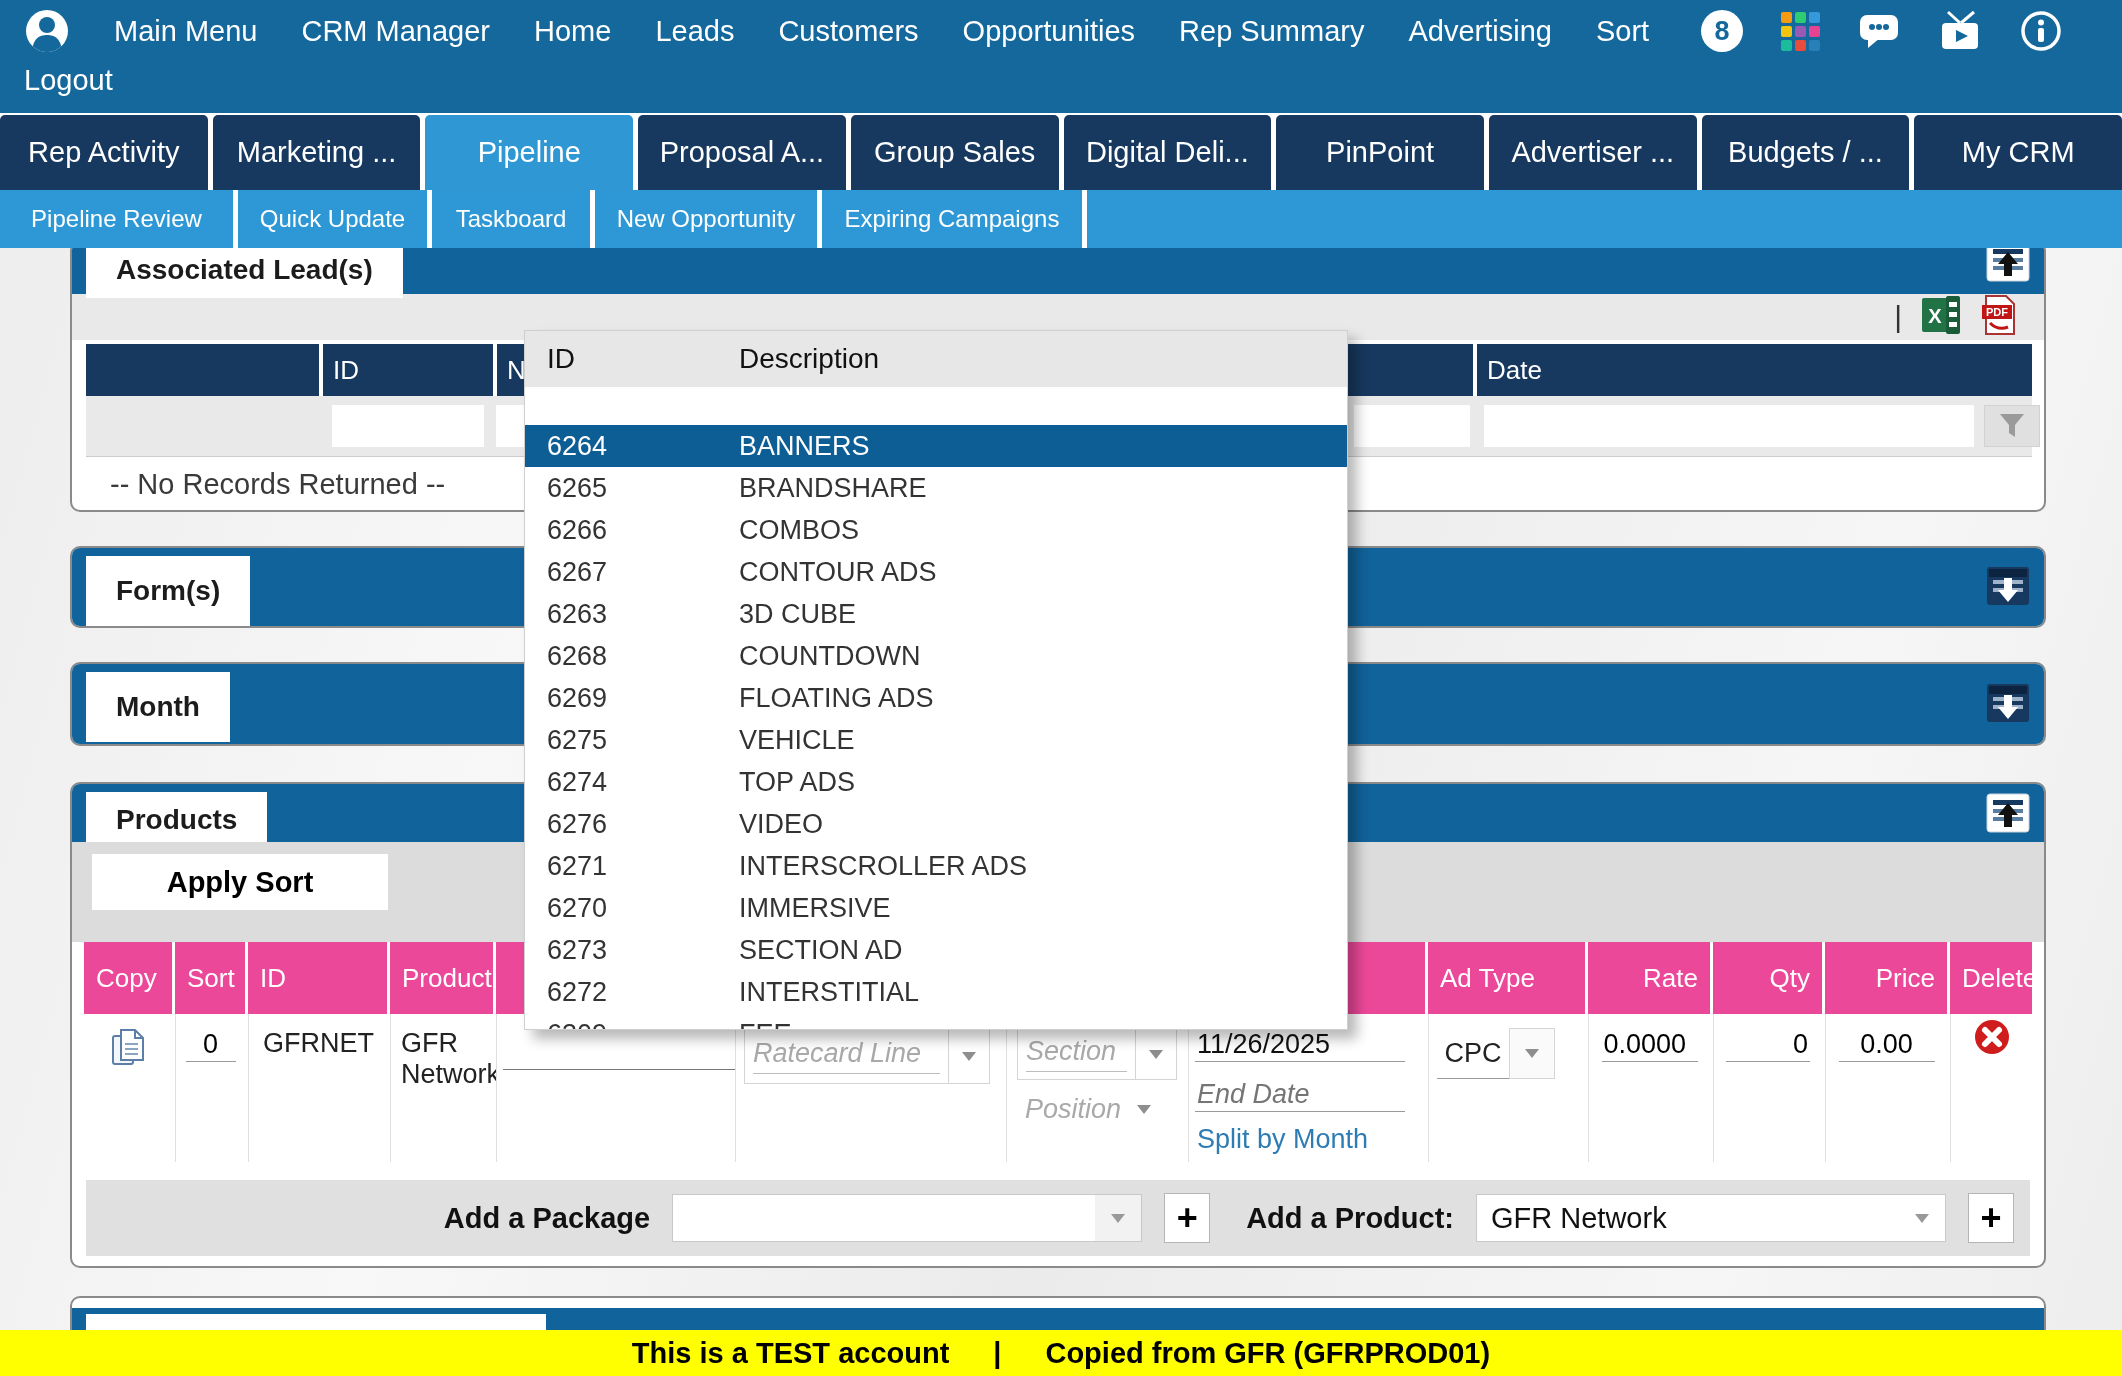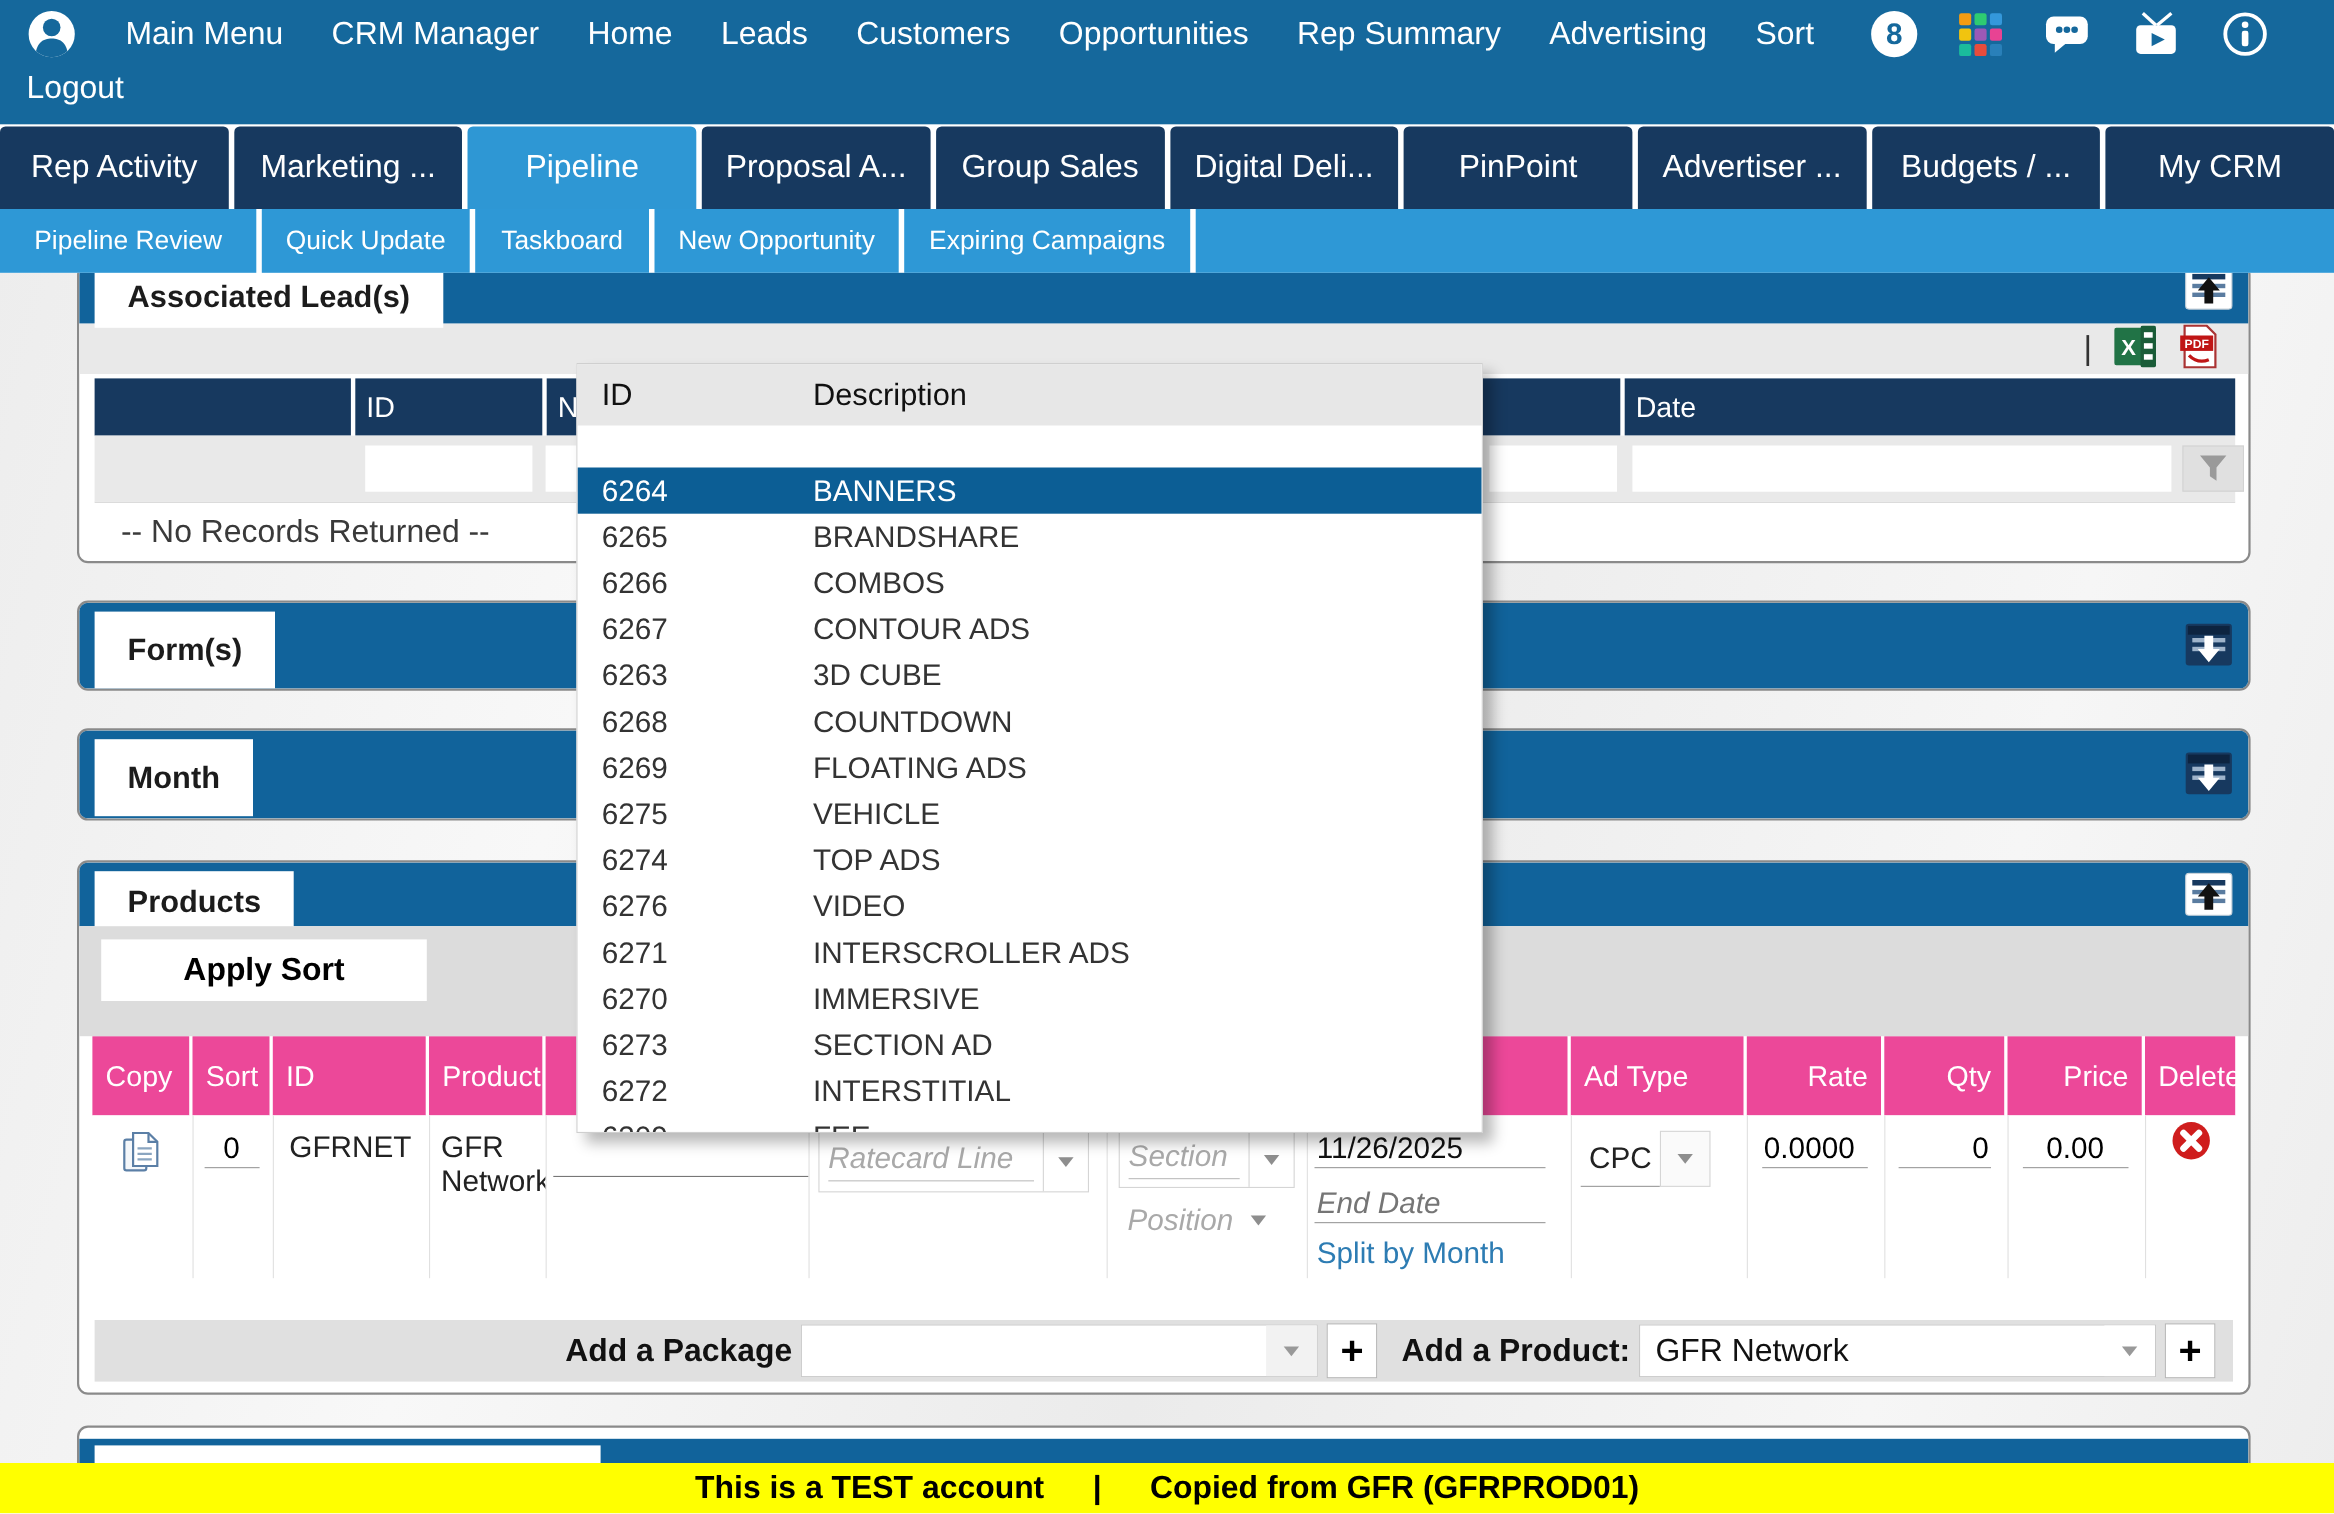--- a/index.html
+++ b/index.html
@@ -65,22 +65,22 @@
   .combo-row{display:flex;align-items:flex-end;}
   .blue-dd{width:32px;height:36px;background:#1b6ca8;display:flex;align-items:center;justify-content:center;cursor:pointer;}
   .tri-sm{width:0;height:0;border-left:7px solid transparent;border-right:7px solid transparent;border-top:9px solid currentColor;}
   .ph{font-style:italic;color:#a9a9a9;}
   .boxed-combo{border:1px solid #d5d5d5;display:flex;align-items:center;box-sizing:border-box;background:#fff;}
   .boxed-combo .txt{flex:1;border-bottom:1px solid #bdbdbd;margin:0 8px;padding-bottom:4px;}
   .boxed-combo .arr{width:40px;height:100%;border-left:1px solid #d5d5d5;display:flex;align-items:center;justify-content:center;color:#8e8e8e;cursor:pointer;}
   .split-link{color:#2d7cb3;font-size:27px;cursor:pointer;}
   .del-ic{display:flex;justify-content:center;padding-top:4px;}
 
-  .add-row{position:absolute;left:14px;right:14px;bottom:10px;height:56px;background:#e0e0e0;display:flex;align-items:center;
-    justify-content:flex-end;gap:8px;padding-right:16px;font-size:29px;box-sizing:border-box;}
+  .add-row{position:absolute;left:14px;right:14px;bottom:10px;height:76px;background:#e0e0e0;display:flex;align-items:center;
+    justify-content:flex-end;gap:22px;padding-right:16px;font-size:29px;box-sizing:border-box;}
   .add-label{font-weight:bold;color:#111;}
   .add-combo{width:470px;height:48px;background:#fff;border:1px solid #c9c9c9;display:flex;align-items:center;box-sizing:border-box;cursor:pointer;}
   .add-combo .val{flex:1;padding-left:14px;font-size:29px;color:#111;}
   .add-combo .arr{width:46px;height:100%;display:flex;align-items:center;justify-content:center;color:#999;background:#f2f2f2;}
   .plus-btn{width:46px;height:50px;background:#fff;border:1px solid #b5b5b5;font-size:36px;font-weight:bold;
     font-family:"Liberation Sans",sans-serif;line-height:1;cursor:pointer;}
 
   
   .dropdown{position:absolute;left:524px;top:330px;width:824px;height:700px;background:#fff;border:1px solid #cfcfcf;
     box-shadow:9px 9px 12px rgba(0,0,0,0.28);overflow:hidden;z-index:60;box-sizing:border-box;}

